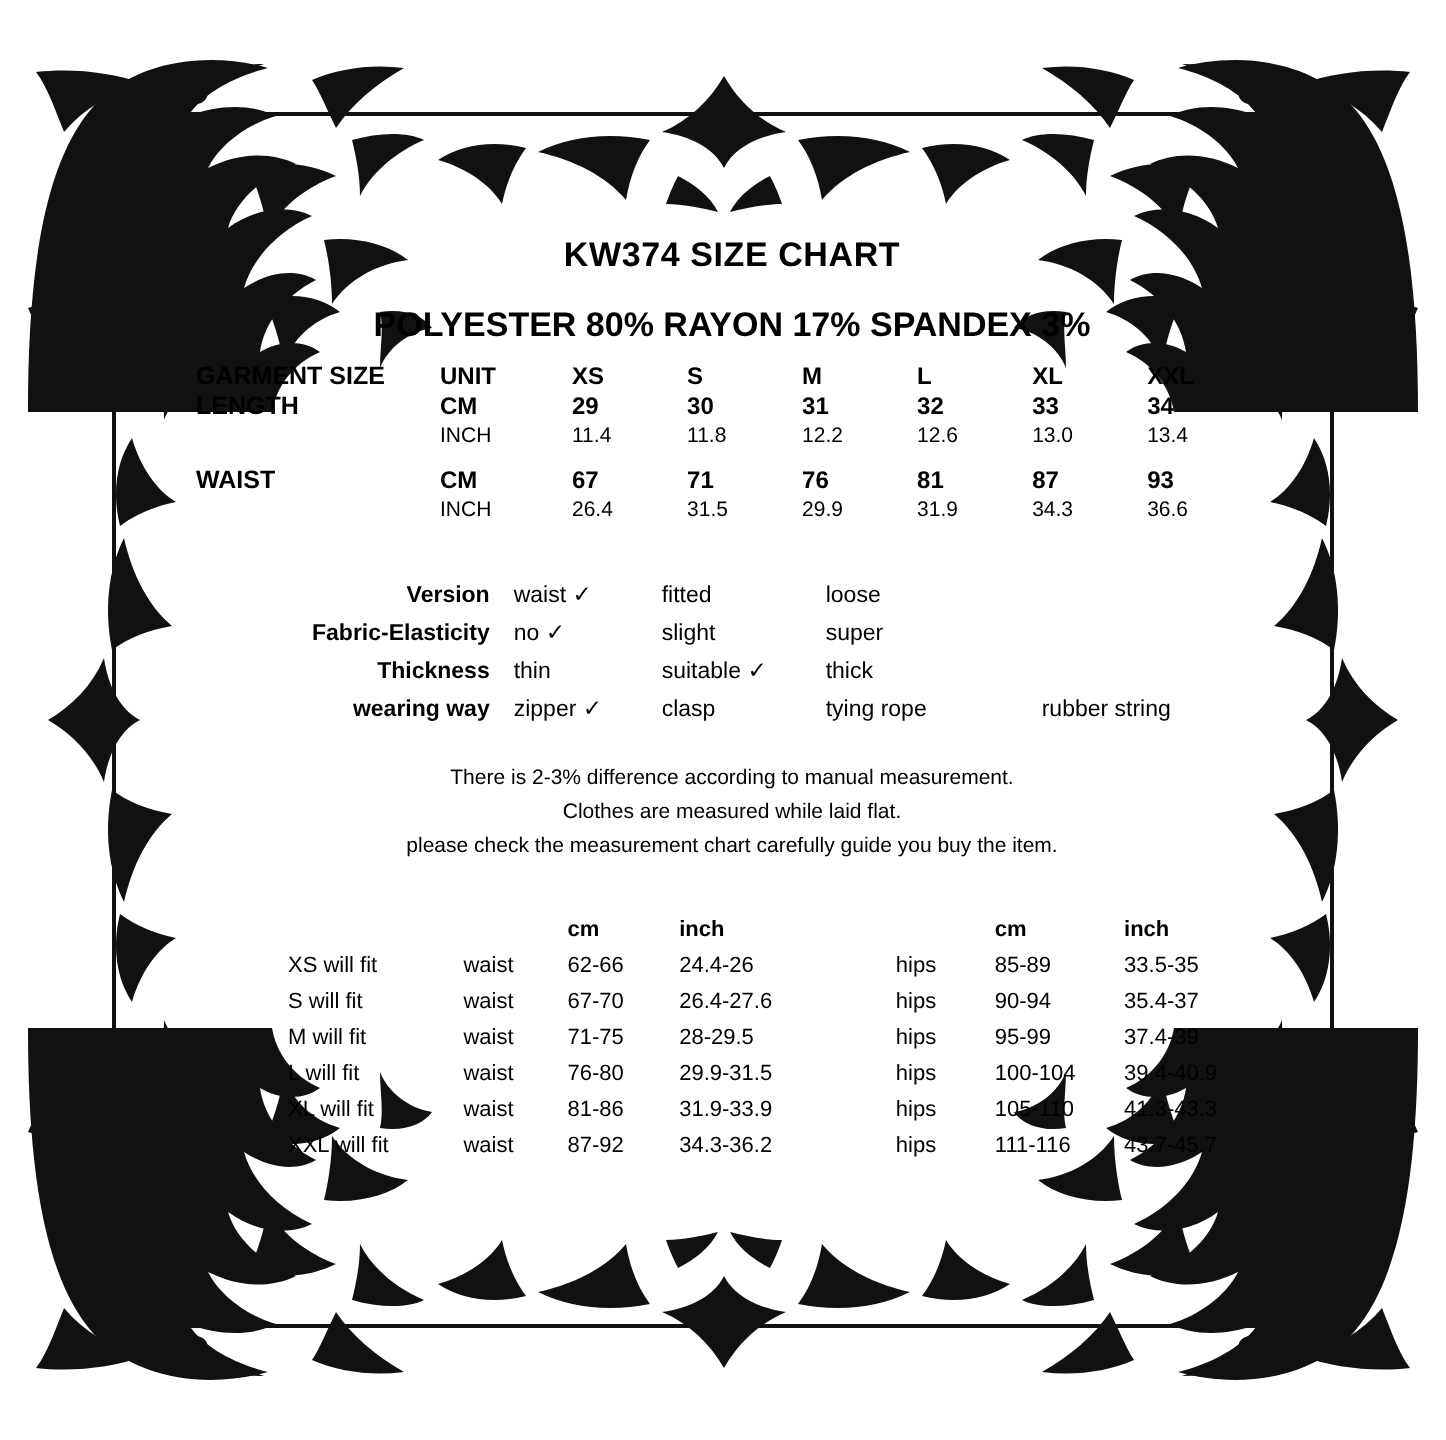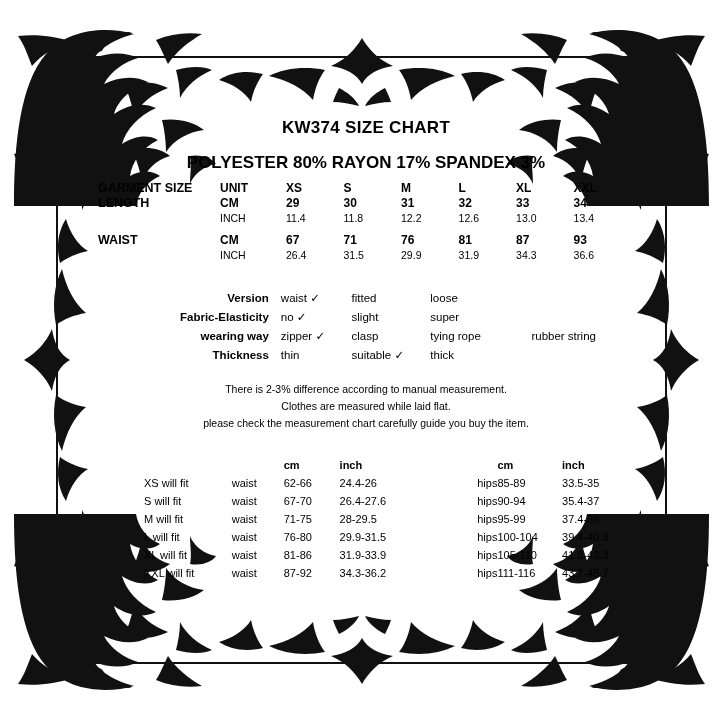--- a/index.html
+++ b/index.html
@@ -108,21 +108,21 @@
 
   .spacer-row td { height: 7px; line-height: 7px; }
 
   
   .options {
     margin: 26px 0 0 0;
     font-size: 11.5px;
   }
   table.opt-table {
     border-collapse: collapse;
-    margin-left: 84px;
+    margin-left: 60px;
   }
   table.opt-table td {
     padding: 1px 0;
     line-height: 17px;
     white-space: nowrap;
   }
   .opt-name {
     font-weight: bold;
     text-align: right;
     padding-right: 12px !important;
@@ -160,21 +160,21 @@
   table.fit-table td {
     padding: 1px 0;
     line-height: 16px;
     white-space: nowrap;
   }
   .fit-h td { font-weight: bold; }
   .fc-size  { width: 96px; padding-left: 48px !important; }
   .fc-waist { width: 58px; }
   .fc-wcm   { width: 62px; }
   .fc-winch { width: 122px; }
-  .fc-hips  { width: 56px; text-align: right; }
+  .fc-hips  { width: 56px; }
   .fc-hcm   { width: 70px; }
   .fc-hinch { width: 80px; }
 </style>
 </head>
 <body>
 
 <div class="border-frame">
 
   <svg class="corner-orn corner-tl" viewBox="0 0 210 190" xmlns="http://www.w3.org/2000/svg">
     <g fill="#111">
@@ -429,50 +429,50 @@
           </td>
           <td class="opt-v3">
             <span>super</span>
           </td>
           <td class="opt-v4">
             <span></span>
           </td>
         </tr>
 
         <tr>
+          <td class="opt-name">Thickness</td>
+          <td class="opt-v1">
+            <span>thin</span>
+          </td>
+          <td class="opt-v2">
+            <span>suitable</span>
+            <span class="tick">✓</span>
+          </td>
+          <td class="opt-v3">
+            <span>thick</span>
+          </td>
+          <td class="opt-v4">
+            <span></span>
+          </td>
+        </tr>
+
+        <tr>
           <td class="opt-name">wearing way</td>
           <td class="opt-v1">
             <span>zipper</span>
             <span class="tick">✓</span>
           </td>
           <td class="opt-v2">
             <span>clasp</span>
           </td>
           <td class="opt-v3">
             <span>tying rope</span>
           </td>
           <td class="opt-v4">
             <span>rubber string</span>
-          </td>
-        </tr>
-
-        <tr>
-          <td class="opt-name">Thickness</td>
-          <td class="opt-v1">
-            <span>thin</span>
-          </td>
-          <td class="opt-v2">
-            <span>suitable</span>
-            <span class="tick">✓</span>
-          </td>
-          <td class="opt-v3">
-            <span>thick</span>
-          </td>
-          <td class="opt-v4">
-            <span></span>
           </td>
         </tr>
       </tbody>
     </table>
   </div>
 
   <div class="notes">
     <div>There is 2-3% difference according to manual measurement.</div>
     <div>Clothes are measured while laid flat.</div>
     <div>please check the measurement chart carefully guide you buy the item.</div>

